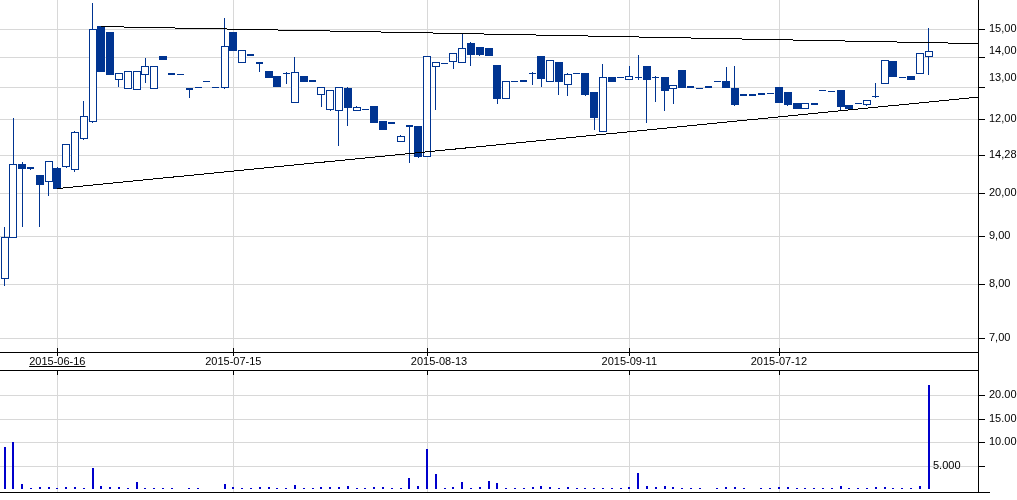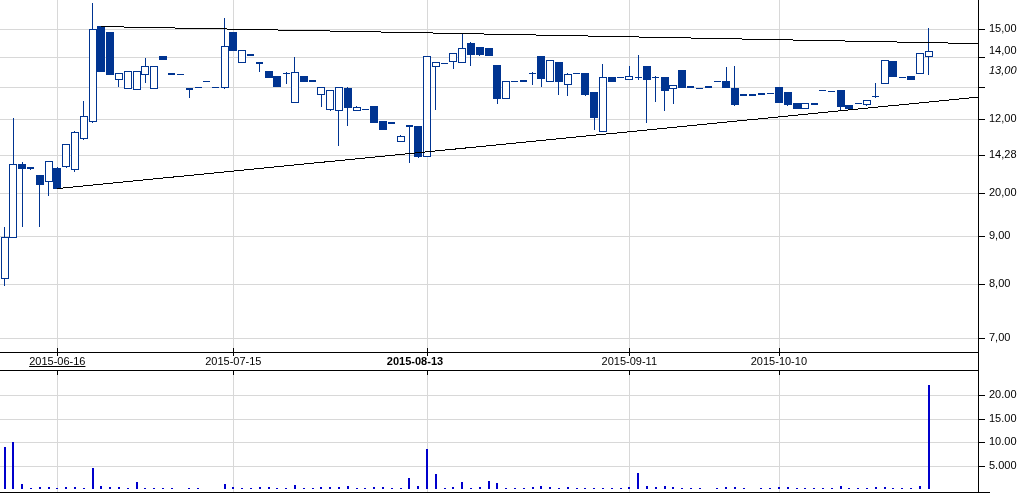--- a/index.html
+++ b/index.html
@@ -606,36 +606,36 @@
         <line x1="629" y1="348" x2="629" y2="356" stroke="#000000" stroke-width="1"></line>
         <line x1="629" y1="370" x2="629" y2="375" stroke="#000000" stroke-width="1"></line>
         <line x1="779" y1="348" x2="779" y2="356" stroke="#000000" stroke-width="1"></line>
         <line x1="779" y1="370" x2="779" y2="375" stroke="#000000" stroke-width="1"></line>
       </g>
     </svg>
 
   <div>
     <span class="axis-label" style="left: 989px; top: 22px;">15,00</span>
     <span class="axis-label" style="left: 989px; top: 36px; margin-top: 8px;">14,00</span>
-    <span class="axis-label" style="left: 989px; top: 64px; font-style: italic;">13,00</span>
+    <span class="axis-label" style="left: 989px; top: 71px;">13,00</span>
     <span class="axis-label" style="left: 989px; top: 112.465px;">12,00</span>
     <span class="axis-label" style="left: 989px; top: 147.741px;">14,28</span>
     <span class="axis-label" style="left: 989px; top: 186.381px;">20,00</span>
     <span class="axis-label" style="left: 989px; top: 229.096px;">9,00</span>
     <span class="axis-label" style="left: 989px; top: 276.847px;">8,00</span>
     <span class="axis-label" style="left: 989px; top: 330.982px;">7,00</span>
   </div>
 
   <div>
     <span class="axis-label" style="left: 989px; top: 388.4px;">20.000</span>
     <span class="axis-label" style="left: 989px; top: 411.8px;">15.000</span>
     <span class="axis-label" style="left: 989px; top: 435.2px;">10.000</span>
-    <span class="axis-label" style="left: 989px; top: 458.6px;">5.000</span>
+    <span class="axis-label" style="left: 933px; top: 458.6px;">5.000</span>
   </div>
 
   <div>
     <span class="date-label" style="left: 15.3px; text-decoration: underline;">2015-06-16</span>
     <span class="date-label" style="left: 191.3px;">2015-07-15</span>
-    <span class="date-label" style="left: 373px; font-weight: bold;">2015-08-13</span>
+    <span class="date-label" style="left: 397px;">2015-08-13</span>
     <span class="date-label" style="left: 587.3px;">2015-09-11</span>
-    <span class="date-label" style="left: 736.9px;">2015-10-10</span>
+    <span class="date-label" style="left: 736.9px;">2015-07-12</span>
   </div>
 </div>
 
 </body></html>

